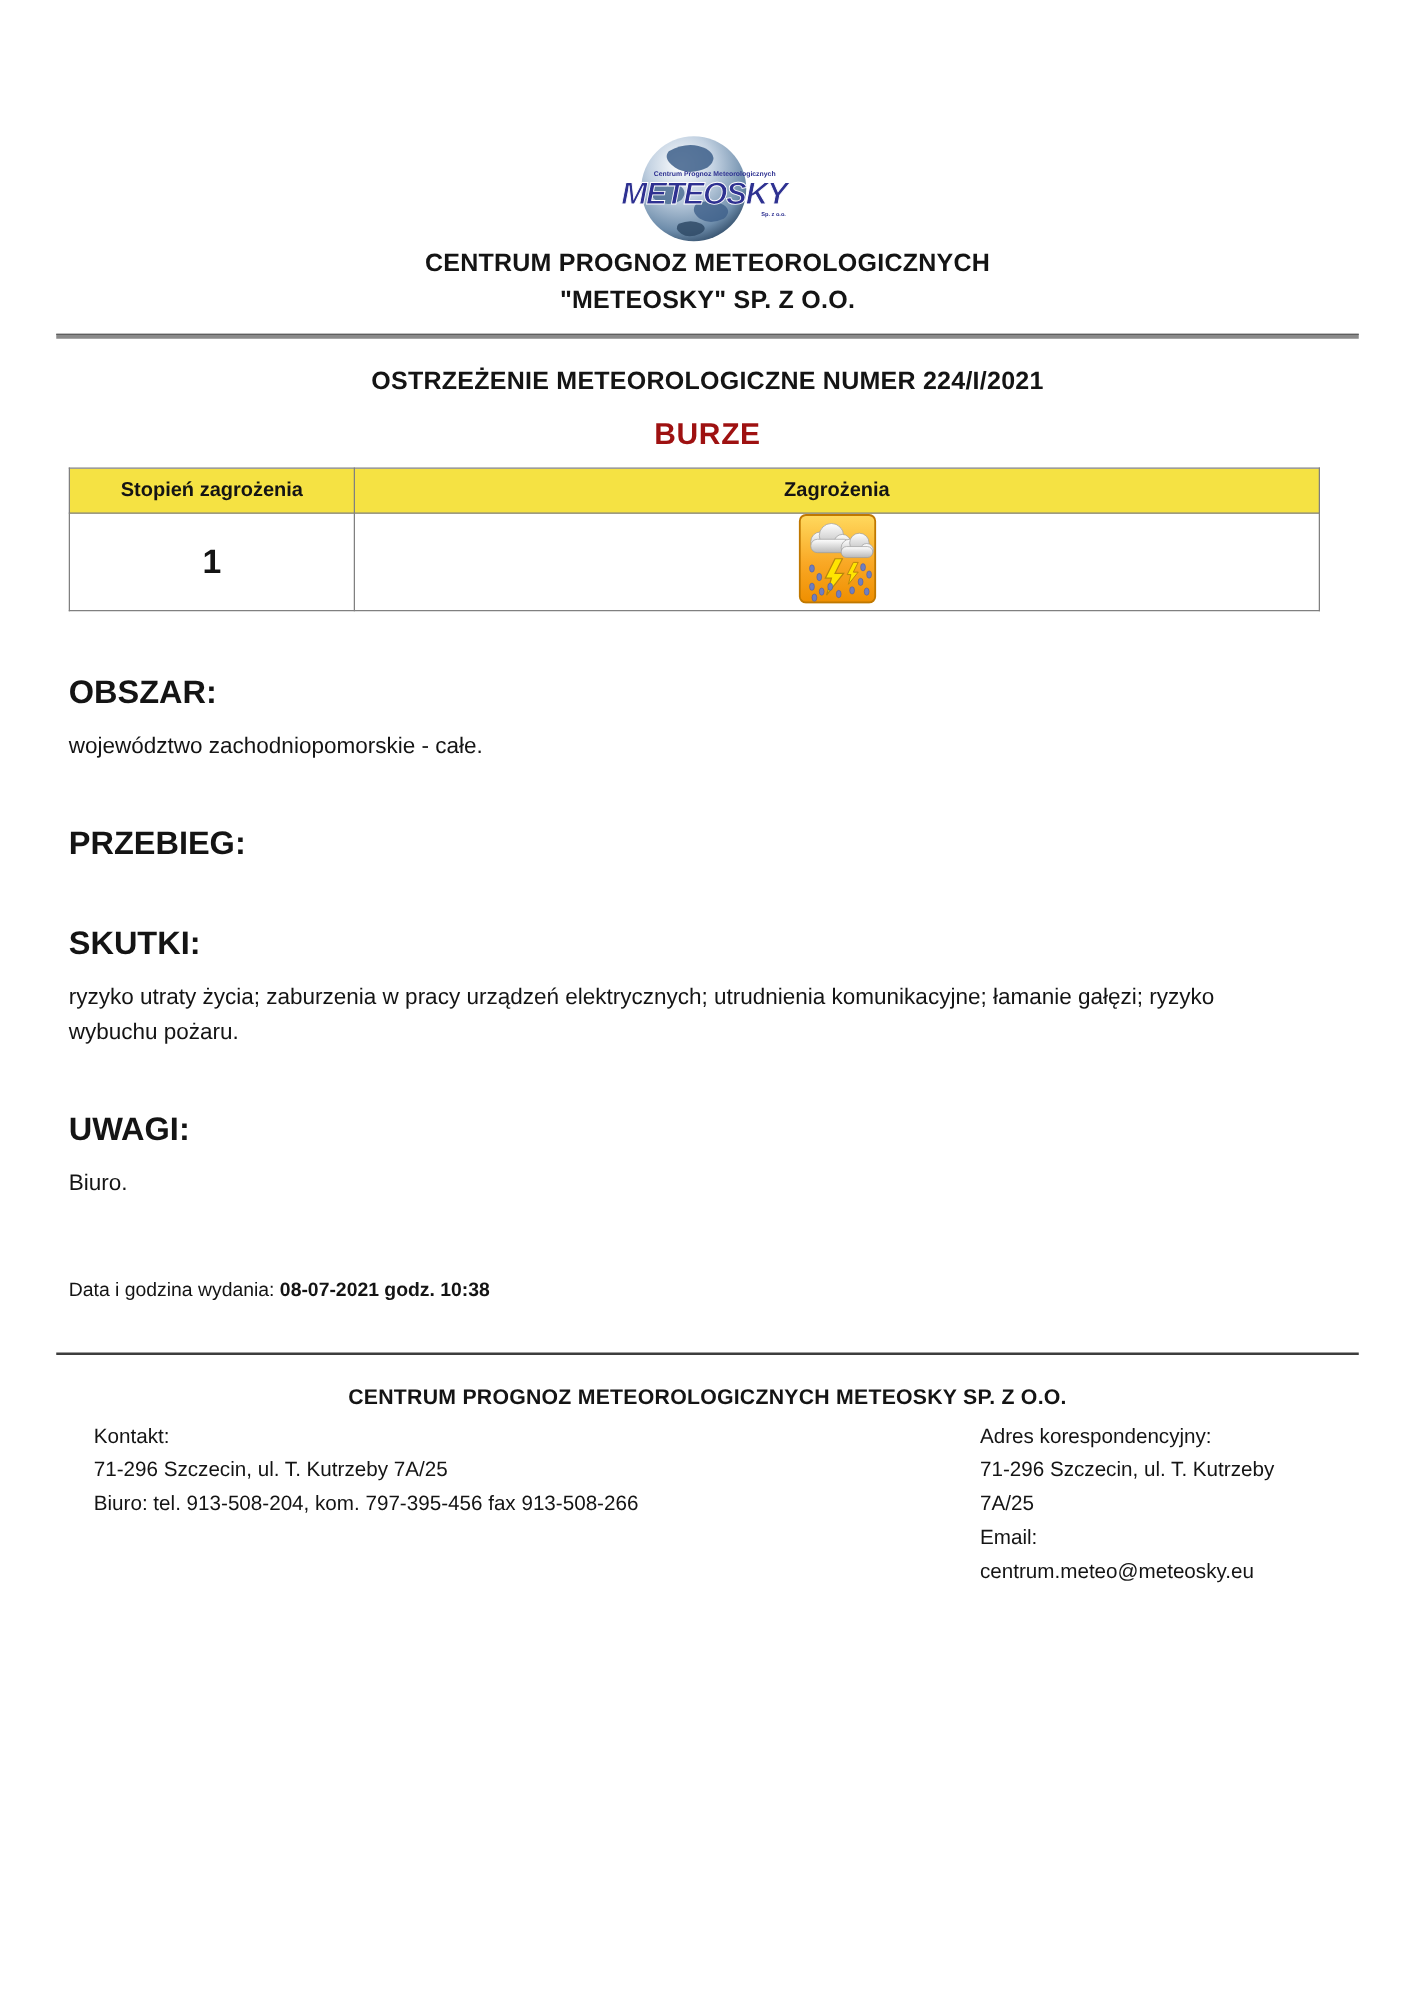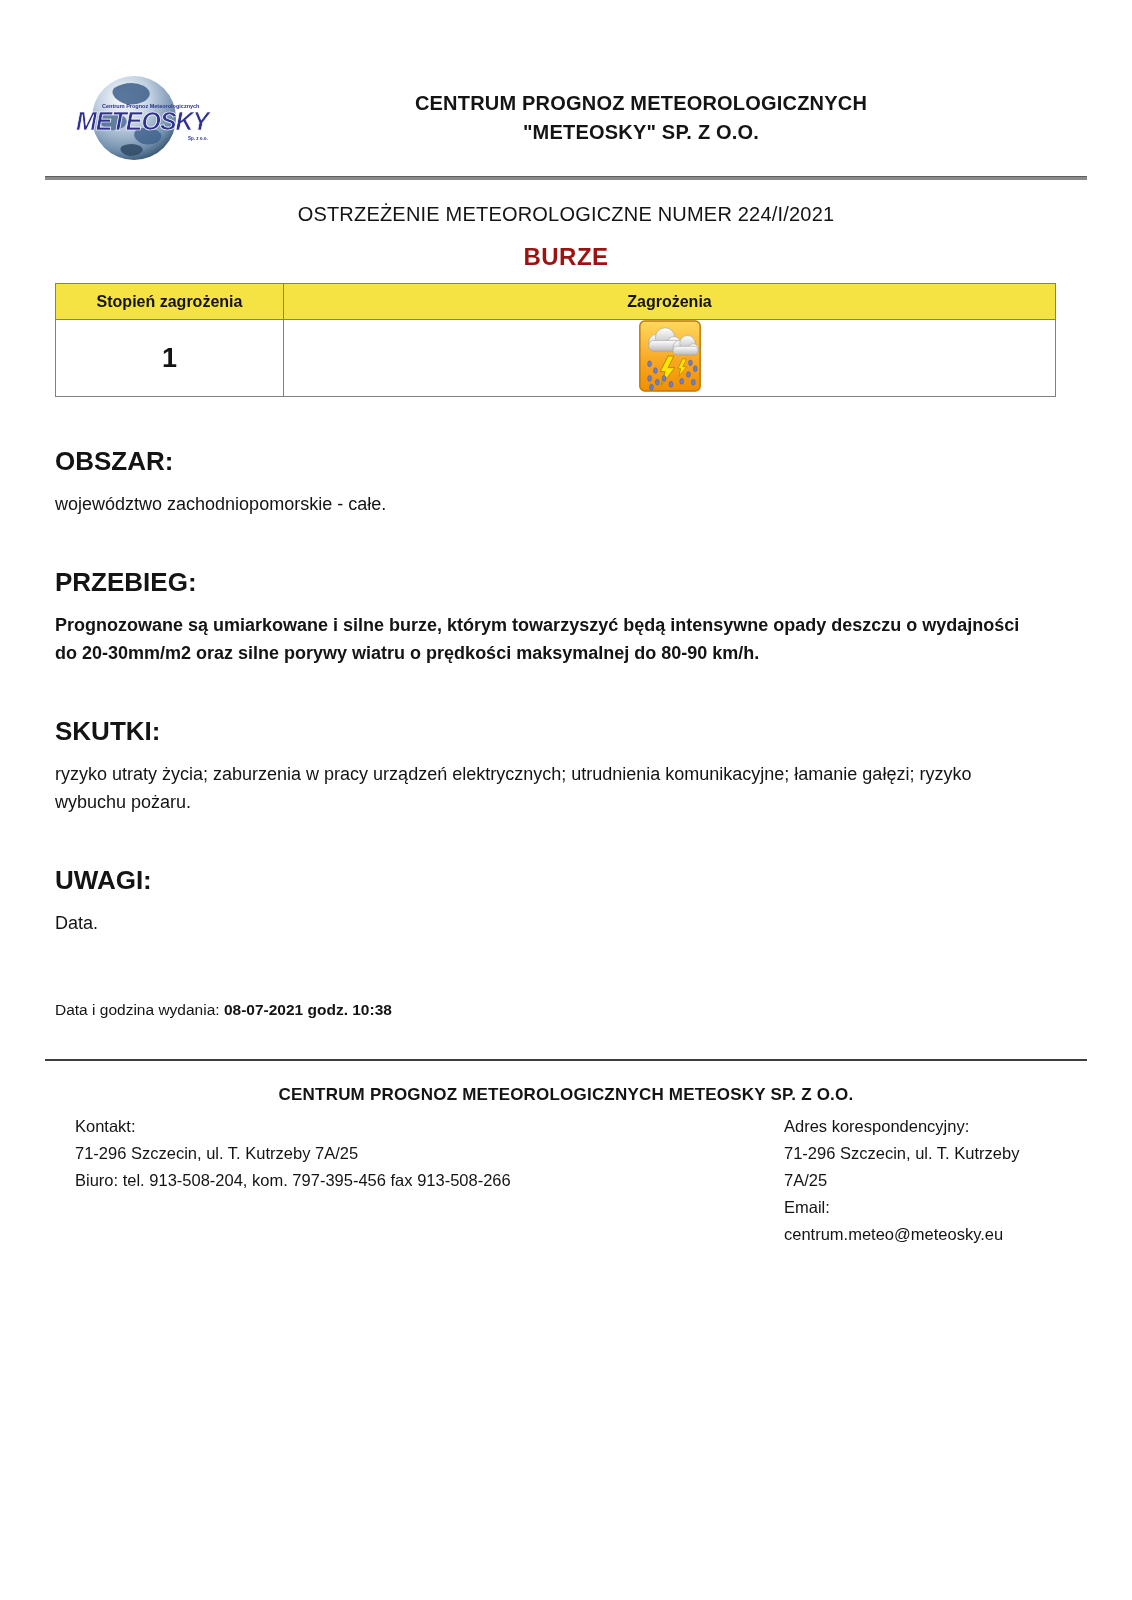--- a/index.html
+++ b/index.html
@@ -12,29 +12,29 @@
   }
   *{box-sizing:border-box;}
   html,body{margin:0;padding:0;}
   body{
     width:1132px;height:1600px;background:#ffffff;color:var(--ink);
     font-family:"Liberation Sans",sans-serif;
   }
   .page{position:relative;width:1132px;height:1600px;overflow:hidden;}
 
   
-  .doc-header{display:flex;align-items:center;padding:72px 70px 0 70px;}
+  .doc-header{display:flex;align-items:center;padding:105px 70px 0 70px;flex-direction:column;}
   .logo{flex:0 0 auto;width:150px;height:92px;}
   .header-titles{flex:1;text-align:center;font-weight:bold;font-size:20px;line-height:29px;letter-spacing:.2px;}
 
   .rule-thick{height:4px;background:var(--rule-gray);border-top:1px solid #5e5e5e;margin:12px 45px 0 45px;}
 
   
   .warning-head{text-align:center;margin-top:20px;}
-  .warn-title{font-weight:normal;font-size:20px;line-height:28px;letter-spacing:.2px;}
+  .warn-title{font-weight:bold;font-size:20px;line-height:28px;letter-spacing:.2px;}
   .phenomenon{margin-top:15px;font-weight:bold;font-size:24px;color:var(--accent-red);letter-spacing:.5px;}
 
   
   .warn-table{border-collapse:collapse;margin:12px 0 0 55px;width:1001px;table-layout:fixed;}
   .warn-table th,.warn-table td{border:1px solid var(--border-gray);padding:0;}
   .warn-table th{background:var(--table-header-bg);font-size:16px;font-weight:bold;height:36px;}
   .warn-table .col-level{width:228px;}
   .warn-table td{height:76px;text-align:center;vertical-align:middle;background:#fff;}
   .level-value{font-size:27px;font-weight:bold;}
 
@@ -157,27 +157,26 @@
         </td>
       </tr>
     </tbody>
   </table>
 
   <div class="content">
     <h2 class="sec-h">OBSZAR:</h2>
     <p class="sec-p">województwo zachodniopomorskie - całe.</p>
 
     <h2 class="sec-h">PRZEBIEG:</h2>
-    <p class="sec-p bold">Prognozowane są umiarkowane i silne burze, którym towarzyszyć będą intensywne opady deszczu o wydajności do 20-30mm/m2 oraz silne porywy wiatru o prędkości maksymalnej do 80-90 km/h.</p>
 
     <h2 class="sec-h">SKUTKI:</h2>
     <p class="sec-p">ryzyko utraty życia; zaburzenia w pracy urządzeń elektrycznych; utrudnienia komunikacyjne; łamanie gałęzi; ryzyko wybuchu pożaru.</p>
 
     <h2 class="sec-h">UWAGI:</h2>
-    <p class="sec-p">Data.</p>
+    <p class="sec-p">Biuro.</p>
 
     <div class="issue">
       <div>
         <span class="lbl">Data i godzina wydania: </span><span class="val">08-07-2021 godz. 10:38</span>
       </div>
     </div>
   </div>
 
   <div class="rule-thin"></div>
 

